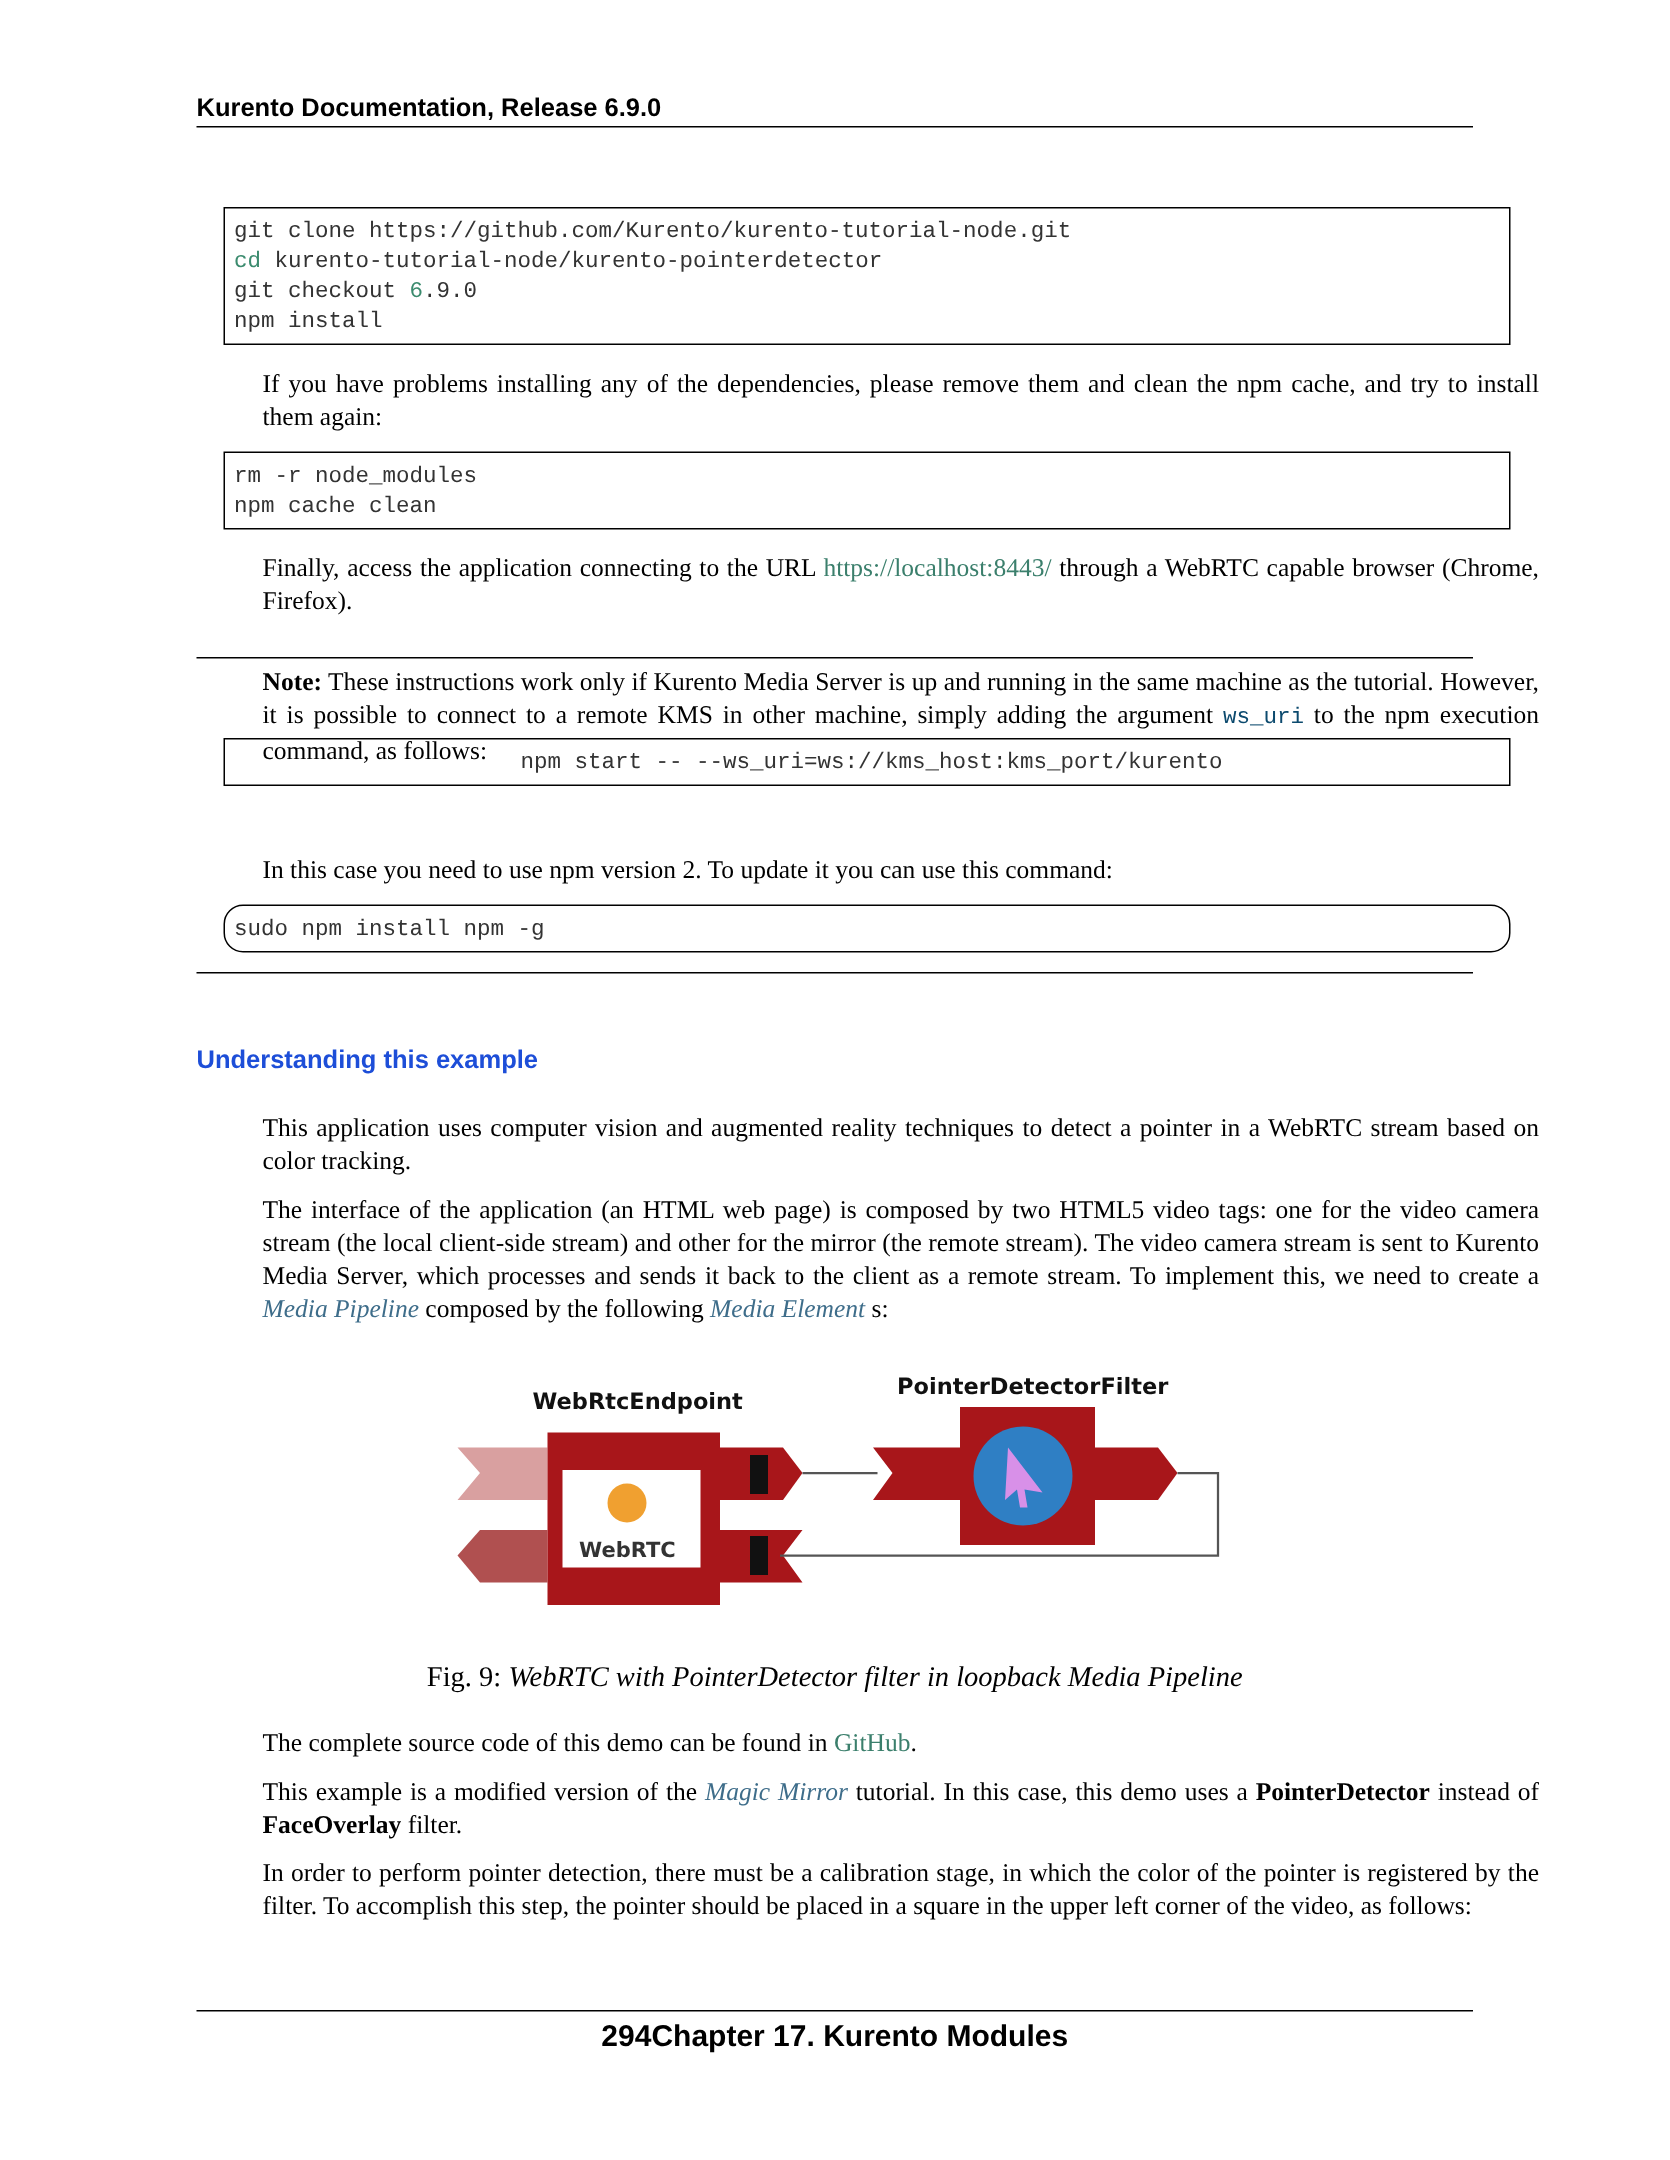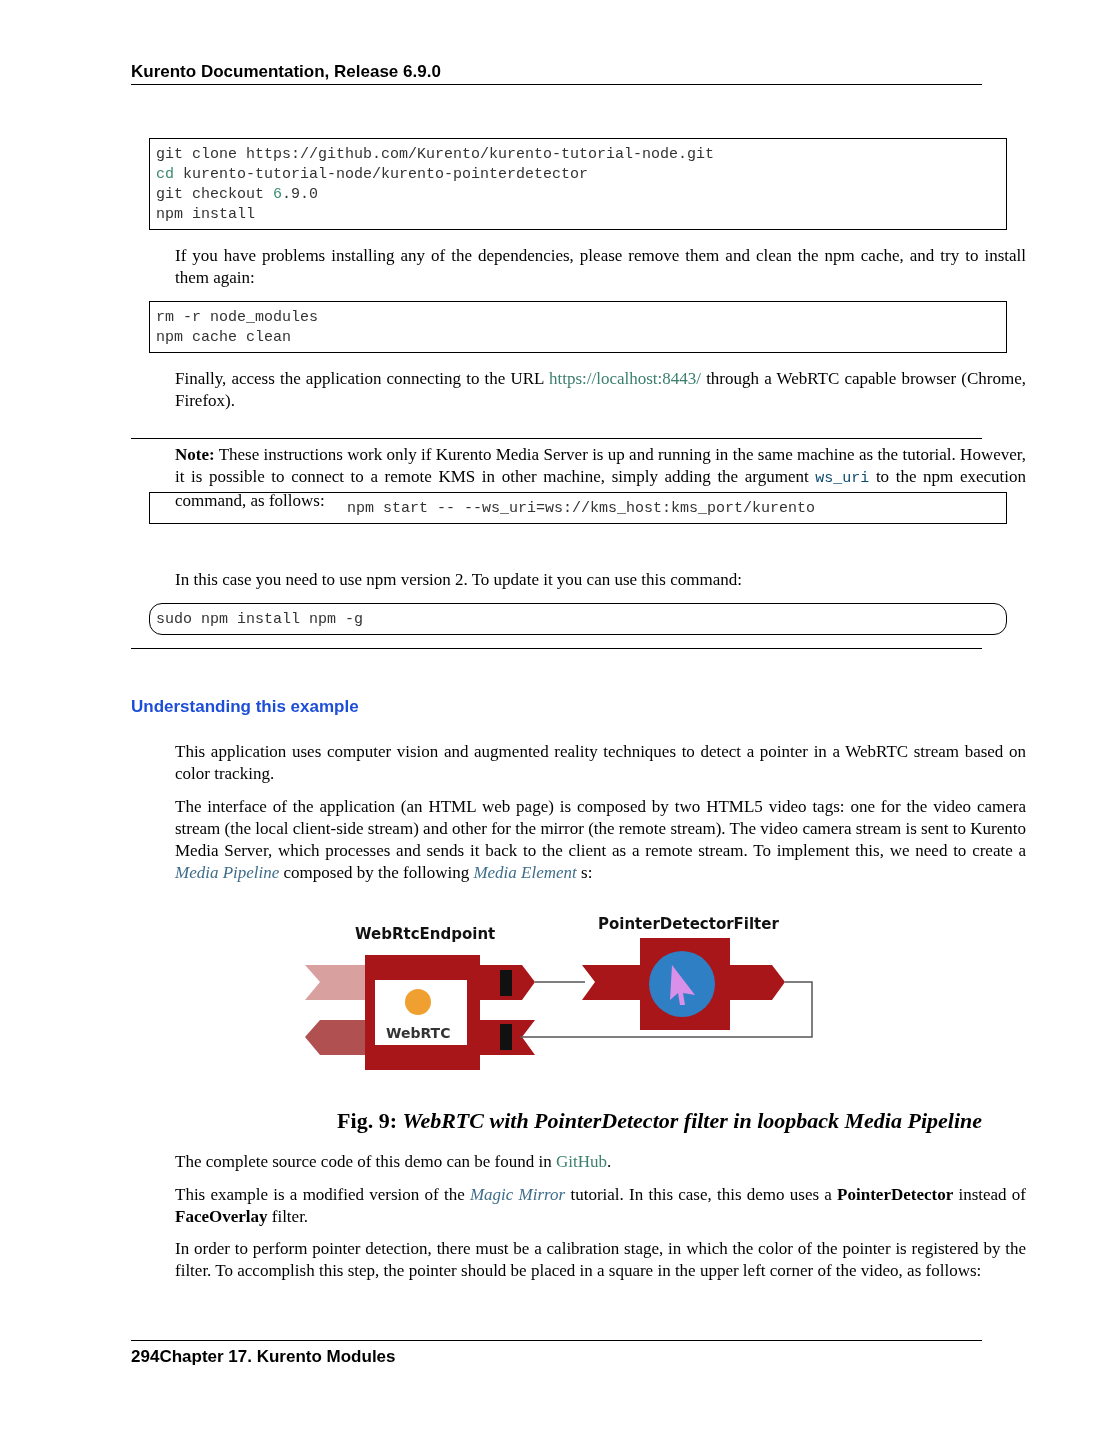--- a/index.html
+++ b/index.html
@@ -7,22 +7,22 @@
   .hdr{position:absolute;left:131px;top:62px;width:851px;border-bottom:1px solid #000;padding-bottom:2px;font-family:"Liberation Sans",sans-serif;font-weight:bold;font-size:17px;}
   .code{position:absolute;left:125px;width:850px;border:1px solid #000;padding:6px 0 4px 6px;font-family:"Liberation Mono",monospace;font-size:15px;line-height:20px;color:#333;white-space:pre;margin-left:24px;}
   .code .n{color:#3b8b6e;}
   .p{position:absolute;left:131px;width:851px;font-size:17px;line-height:22px;text-align:justify;margin-left:44px;}
   a,.lnk{color:#3b7f6c;text-decoration:none;}
   .ital-lnk{color:#3e6d8a;font-style:italic;}
   .rule{position:absolute;left:131px;width:851px;border-top:1px solid #000;}
   .mono{font-family:"Liberation Mono",monospace;font-size:15px;color:#0c4a6e;}
   h3{position:absolute;left:131px;top:697px;margin:0;font-family:"Liberation Sans",sans-serif;font-size:17px;font-weight:bold;color:#1d4ed8;}
   .fig{position:absolute;left:300px;top:910px;width:520px;height:170px;}
-  .cap{position:absolute;left:131px;width:851px;top:1108px;text-align:right;font-size:22px;font-weight:bold;}
-  .footer{position:absolute;left:131px;top:1340px;width:851px;border-top:1px solid #000;padding-top:6px;font-family:"Liberation Sans",sans-serif;font-weight:bold;font-size:17px;display:flex;justify-content:flex-start;}
+  .cap{position:absolute;left:131px;width:851px;top:1108px;text-align:center;font-size:19px;}
+  .footer{position:absolute;left:131px;top:1340px;width:851px;border-top:1px solid #000;padding-top:6px;font-family:"Liberation Sans",sans-serif;font-weight:bold;font-size:20px;display:flex;justify-content:center;}
 </style>
 </head>
 <body>
 
 <div class="hdr">Kurento Documentation, Release 6.9.0</div>
 
 <div class="code" style="top:138px;"><span>git clone https://github.com/Kurento/kurento-tutorial-node.git</span>
 <span class="n">cd</span> <span>kurento-tutorial-node/kurento-pointerdetector</span>
 <span>git checkout </span><span class="n">6</span><span>.9.0</span>
 <span>npm install</span></div>

